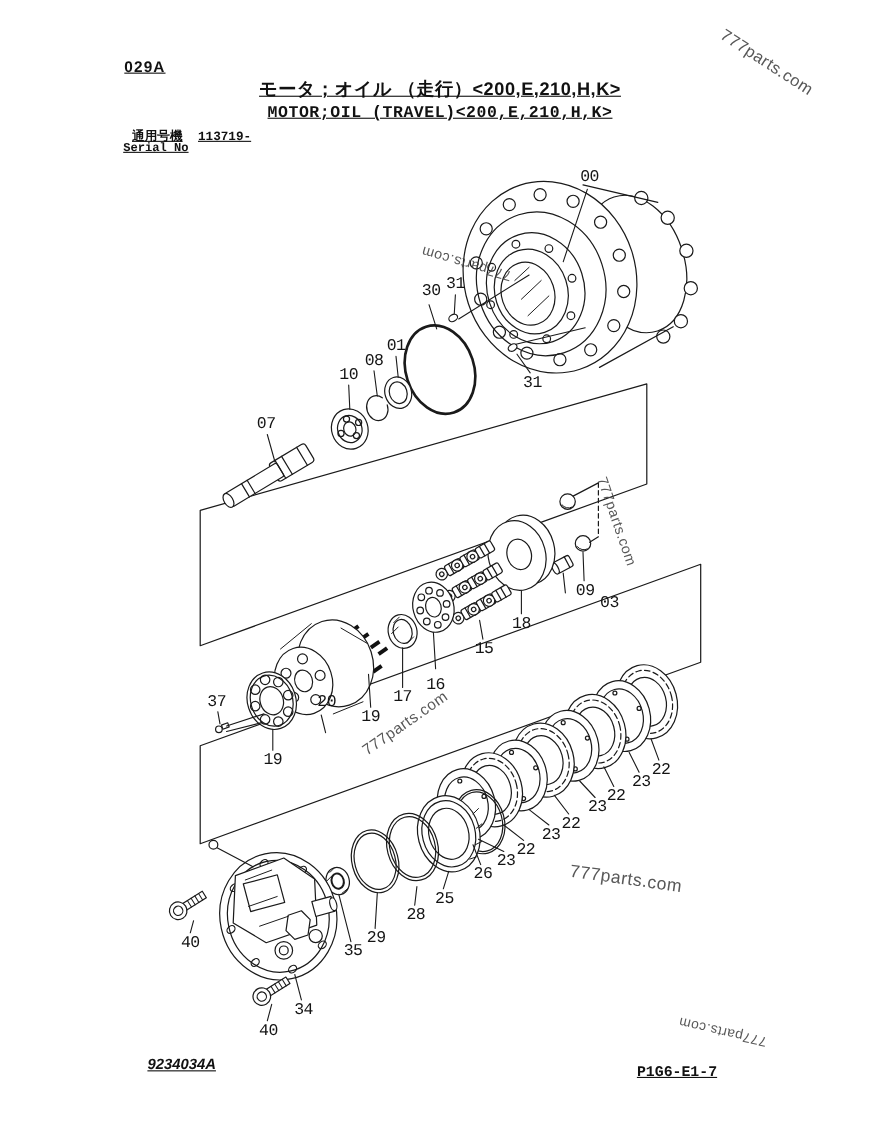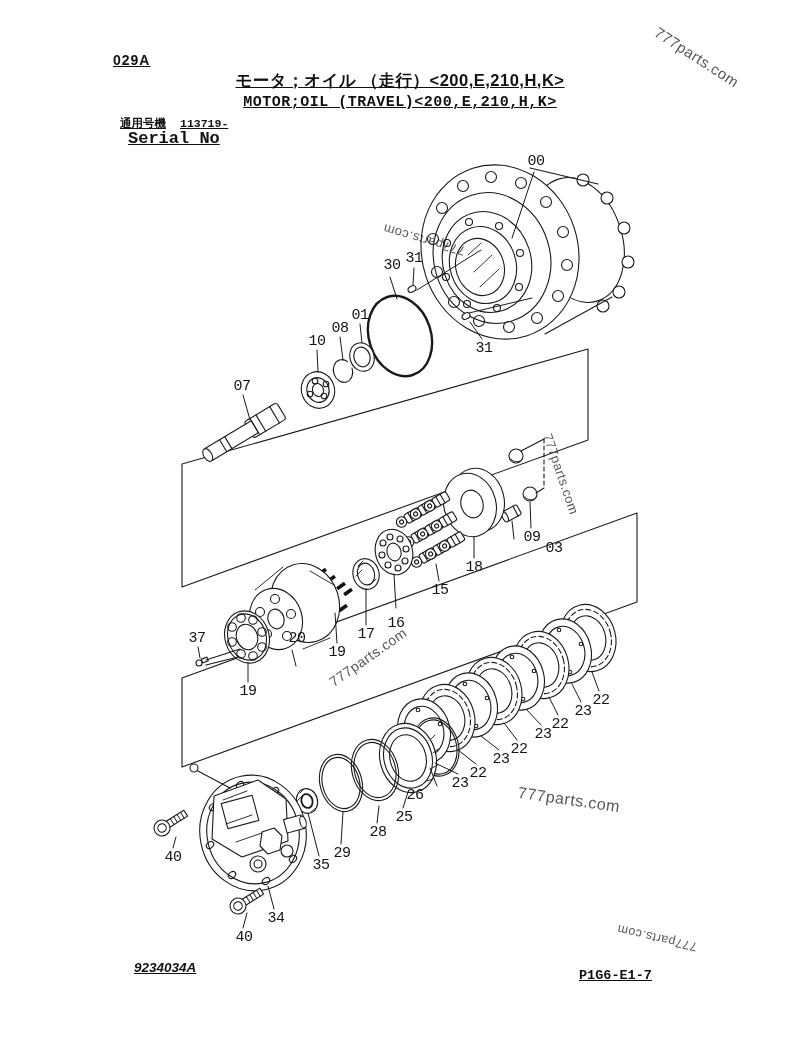--- a/index.html
+++ b/index.html
@@ -9,21 +9,21 @@
   }
   #diagram-svg{position:absolute;left:0;top:0;}
   .hdr{position:absolute;white-space:nowrap;text-decoration:underline;}
   .page-code{left:113px;top:52px;font-size:14px;font-weight:bold;letter-spacing:1px;}
   .title-block{left:400px;top:70px;transform:translateX(-50%);text-align:center;}
   .title-jp{font-size:16.5px;font-weight:bold;letter-spacing:.5px;}
   .title-en{font-size:15px;font-weight:bold;letter-spacing:.5px;margin-top:2px;
             font-family:"Liberation Mono","DejaVu Sans Mono",monospace;}
   .serial-jp{left:120px;top:116px;font-size:11.5px;font-weight:bold;}
   .serial-jp .val{margin-left:14px;font-family:"Liberation Mono",monospace;}
-  .serial-en{left:128px;top:129px;font-size:17px;font-weight:bold;
+  .serial-en{left:112px;top:129px;font-size:11px;font-weight:bold;
              font-family:"Liberation Mono","DejaVu Sans Mono",monospace;}
   .doc-number{left:134px;top:960px;font-size:13.5px;font-style:italic;font-weight:bold;}
   .drawing-code{left:579px;top:968px;font-size:13.5px;font-weight:bold;
                 font-family:"Liberation Mono","DejaVu Sans Mono",monospace;}
   .part-label{
     position:absolute;transform:translate(-50%,-50%);
     font-family:"Liberation Mono","DejaVu Sans Mono",monospace;
     font-size:15px;color:#141414;letter-spacing:-.5px;
   }
   .watermark{
@@ -456,21 +456,21 @@
     <span class="part-label" style="left: 248px; top: 691px;">19</span>
     <span class="part-label" style="left: 197px; top: 638px;">37</span>
     <span class="part-label" style="left: 601px; top: 700px;">22</span>
     <span class="part-label" style="left: 583px; top: 711px;">23</span>
     <span class="part-label" style="left: 560px; top: 724px;">22</span>
     <span class="part-label" style="left: 543px; top: 734px;">23</span>
     <span class="part-label" style="left: 519px; top: 749px;">22</span>
     <span class="part-label" style="left: 501px; top: 759px;">23</span>
     <span class="part-label" style="left: 478px; top: 773px;">22</span>
     <span class="part-label" style="left: 460px; top: 783px;">23</span>
-    <span class="part-label" style="left: 415px; top: 795px;">26</span>
+    <span class="part-label" style="left: 439px; top: 795px;">26</span>
     <span class="part-label" style="left: 404px; top: 817px;">25</span>
     <span class="part-label" style="left: 378px; top: 832px;">28</span>
     <span class="part-label" style="left: 342px; top: 853px;">29</span>
     <span class="part-label" style="left: 321px; top: 865px;">35</span>
     <span class="part-label" style="left: 276px; top: 918px;">34</span>
     <span class="part-label" style="left: 173px; top: 857px;">40</span>
     <span class="part-label" style="left: 244px; top: 937px;">40</span>
   </div>
 <div>
     <span class="watermark" style="left: 697px; top: 57px; font-size: 15px; transform: translate(-50%, -50%) rotate(33deg);">777parts.com</span>

